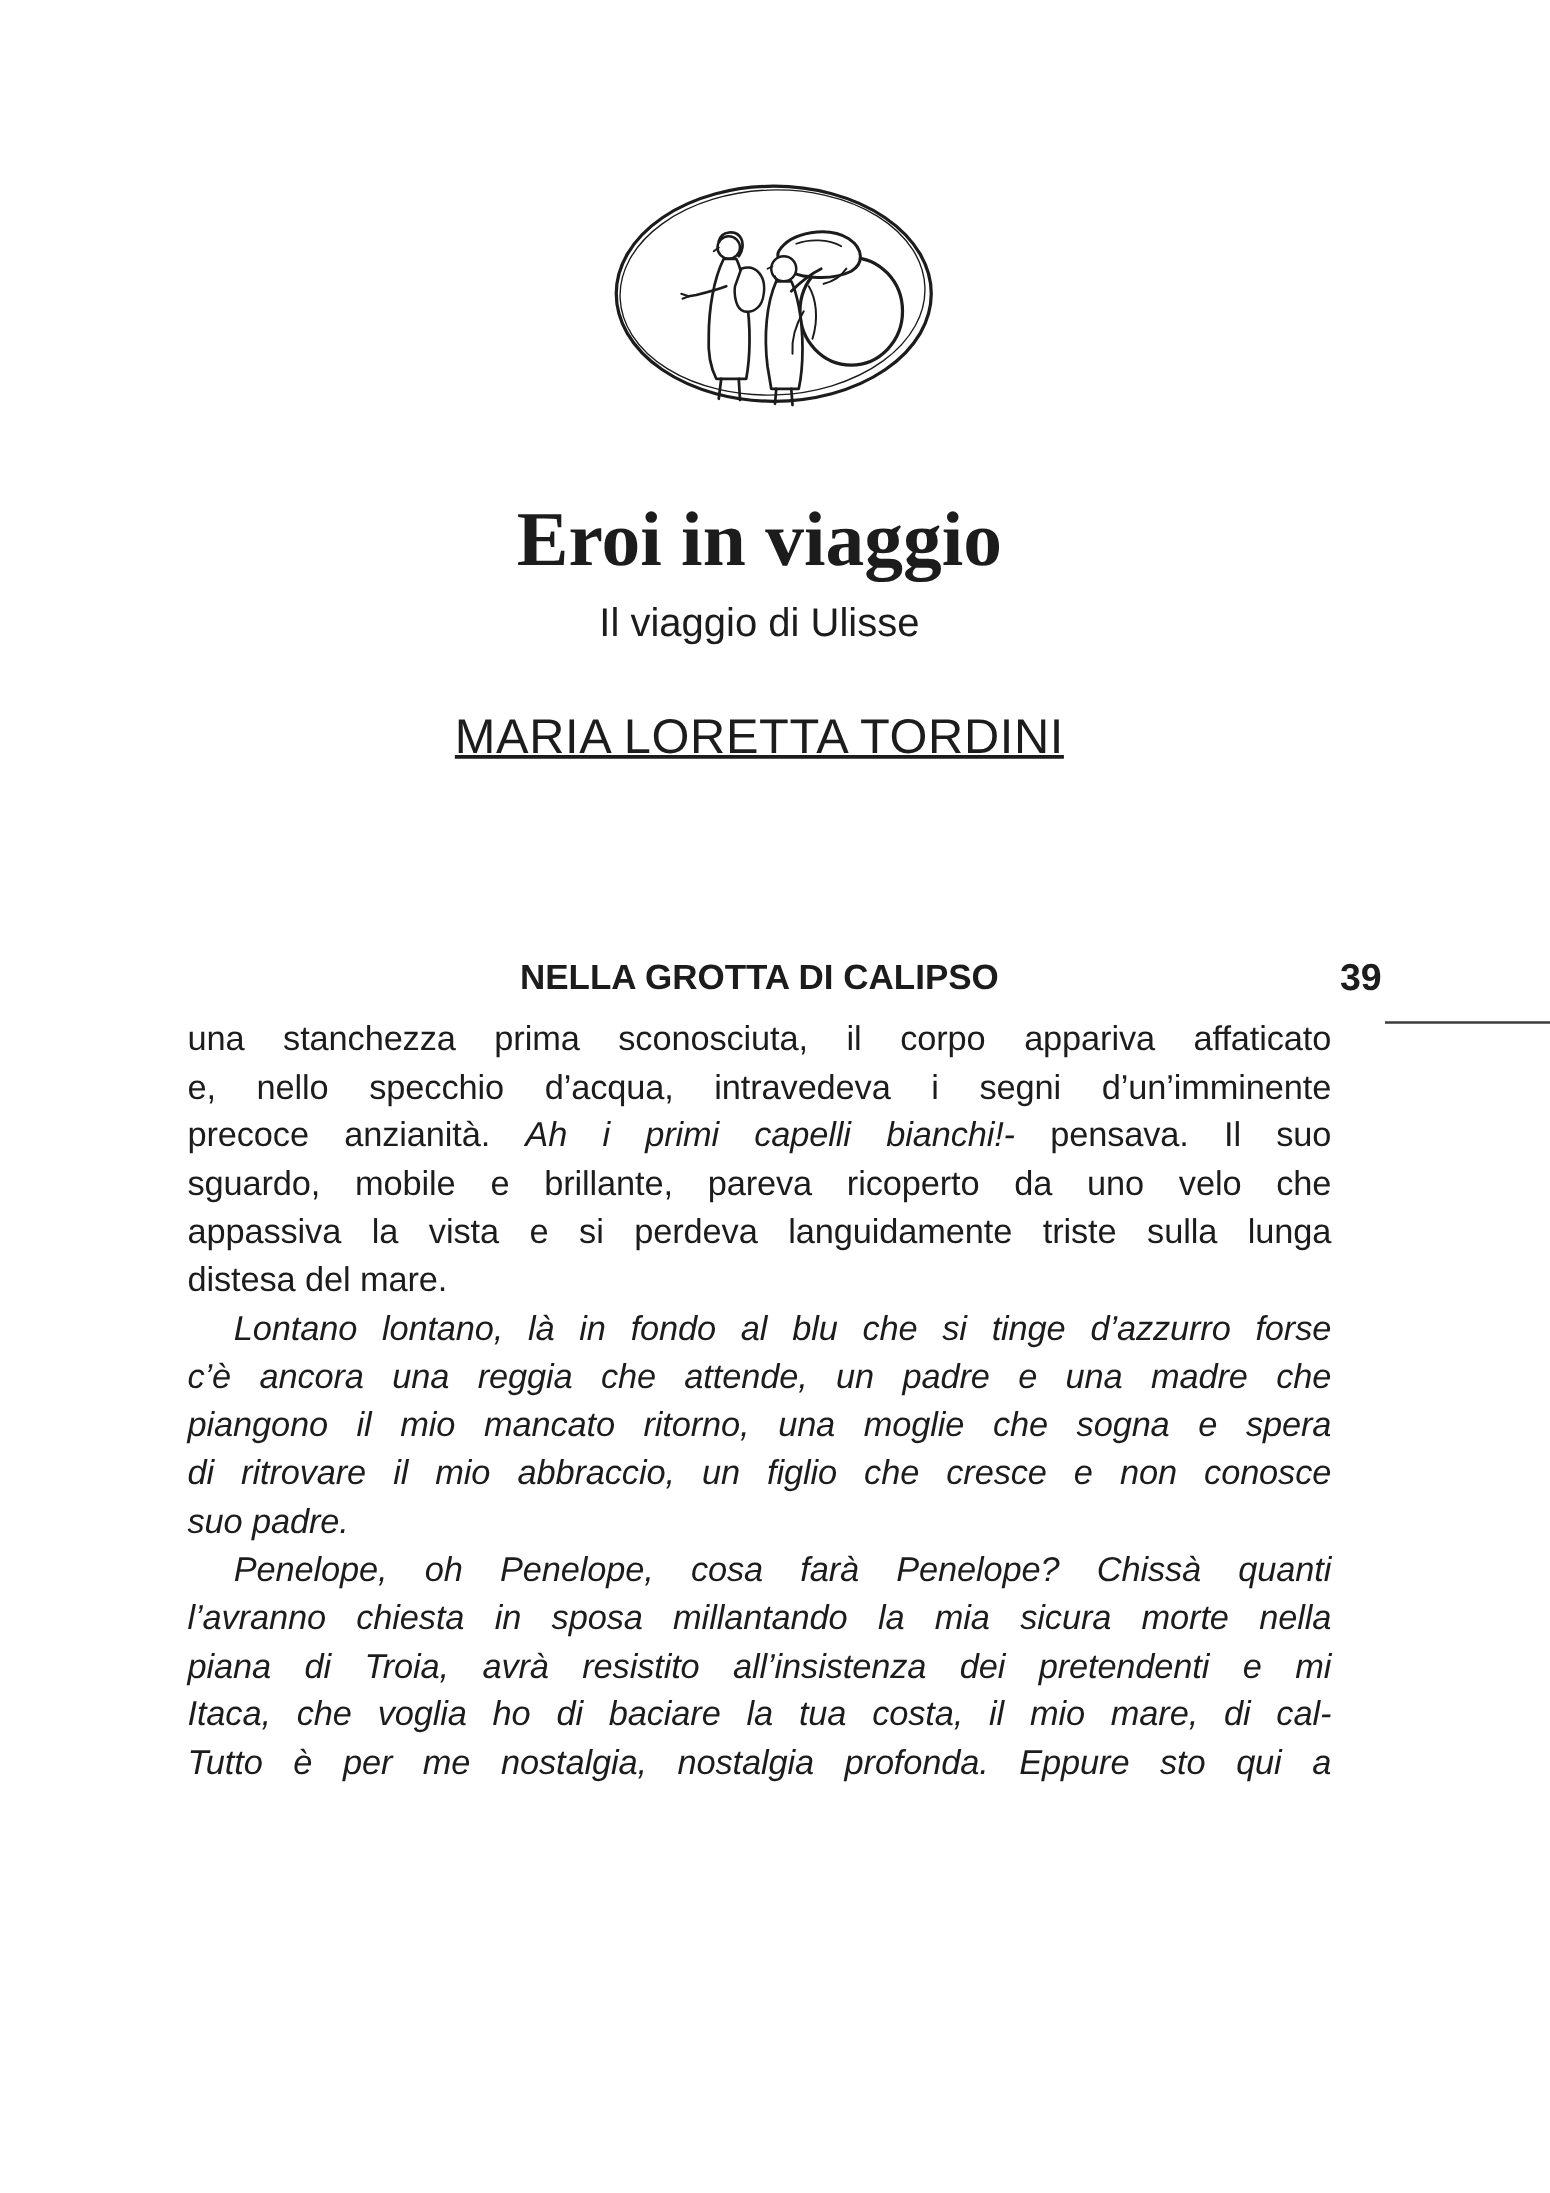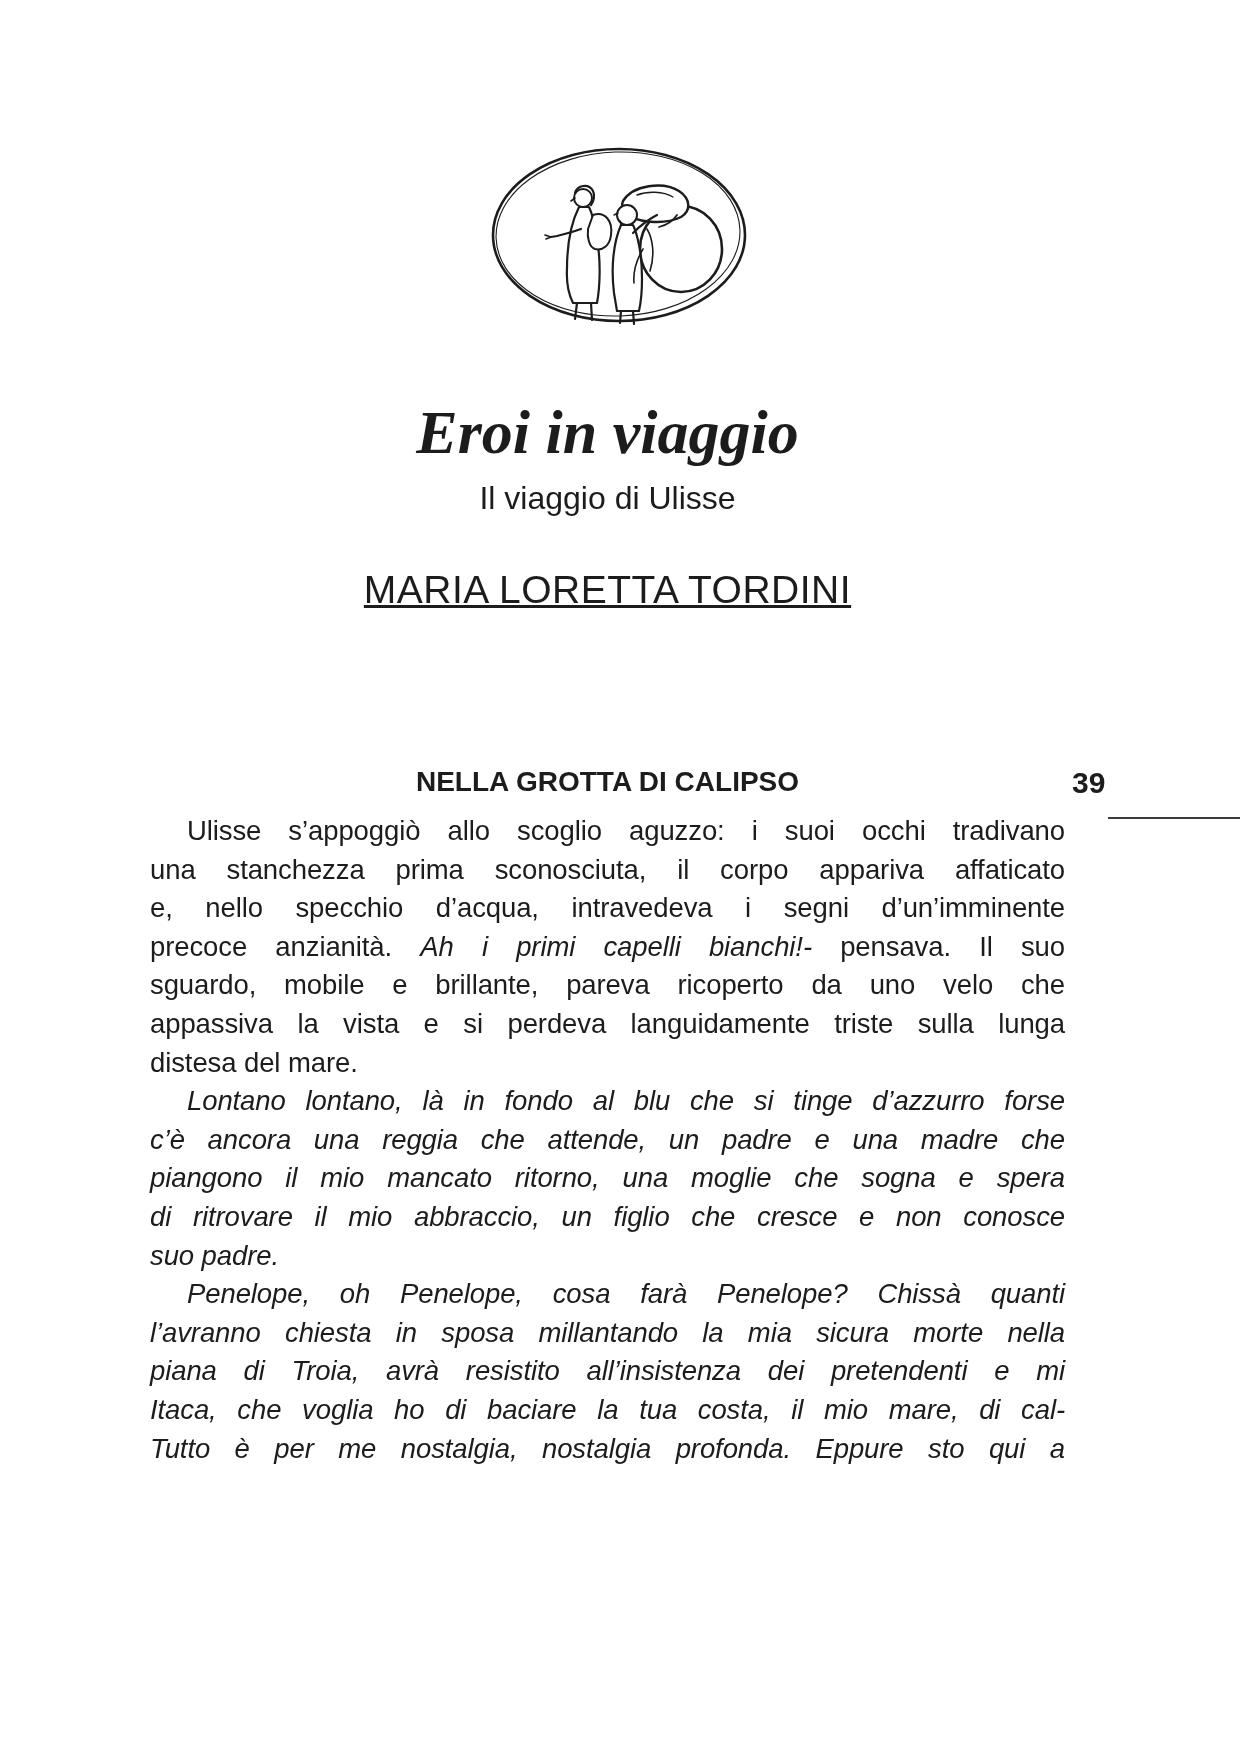--- a/index.html
+++ b/index.html
@@ -12,21 +12,21 @@
   }
   .page { position: relative; width: 1240px; height: 1754px; background: #fff; }
 
   .illustration { position: absolute; left: 487px; top: 143px; width: 264px; height: 184px; }
 
   .column { position: absolute; left: 150px; width: 915px; text-align: center; }
 
   .title {
     top: 399px;
     font-family: "Liberation Serif", serif;
-    font-style: italic; font-weight: bold;
+    font-weight: bold;
     font-size: 62px; line-height: 66px;
     letter-spacing: 0px;
   }
   .subtitle { top: 480px; font-size: 32px; line-height: 36px; }
   .author   { top: 568px; font-size: 39px; line-height: 44px; letter-spacing: 0.5px; text-decoration: underline; }
   .heading  { top: 763px; font-size: 28px; line-height: 37px; font-weight: bold; }
 
   .pagenum {
     position: absolute; left: 1072px; top: 766px;
     font-size: 30px; font-weight: bold; line-height: 34px;
@@ -95,21 +95,20 @@
 
   <div class="column title">Eroi in viaggio</div>
   <div class="column subtitle">Il viaggio di Ulisse</div>
   <div class="column author">MARIA LORETTA TORDINI</div>
 
   <div class="column heading">NELLA GROTTA DI CALIPSO</div>
   <div class="pagenum">39</div>
   <div class="pagenum-rule"></div>
 
   <div class="body-text">
-      <div class="line just indent"><span>Ulisse s’appoggiò allo scoglio aguzzo: i suoi occhi tradivano</span></div>
       <div class="line just"><span>una stanchezza prima sconosciuta, il corpo appariva affaticato</span></div>
       <div class="line just"><span>e, nello specchio d’acqua, intravedeva i segni d’un’imminente</span></div>
       <div class="line just"><span>precoce anzianità. </span><span class="em">Ah i primi capelli bianchi!-</span><span> pensava. Il suo</span></div>
       <div class="line just"><span>sguardo, mobile e brillante, pareva ricoperto  da uno velo che</span></div>
       <div class="line just"><span>appassiva la vista e si perdeva languidamente triste sulla lunga</span></div>
       <div class="line"><span>distesa del mare.</span></div>
       <div class="line just indent"><span class="em">Lontano lontano, là in fondo al blu che si tinge d’azzurro forse</span></div>
       <div class="line just"><span class="em">c’è ancora una reggia che attende, un padre e una madre che</span></div>
       <div class="line just"><span class="em">piangono il mio mancato ritorno, una moglie che sogna e spera</span></div>
       <div class="line just"><span class="em">di ritrovare il mio abbraccio, un figlio che cresce e non conosce</span></div>

